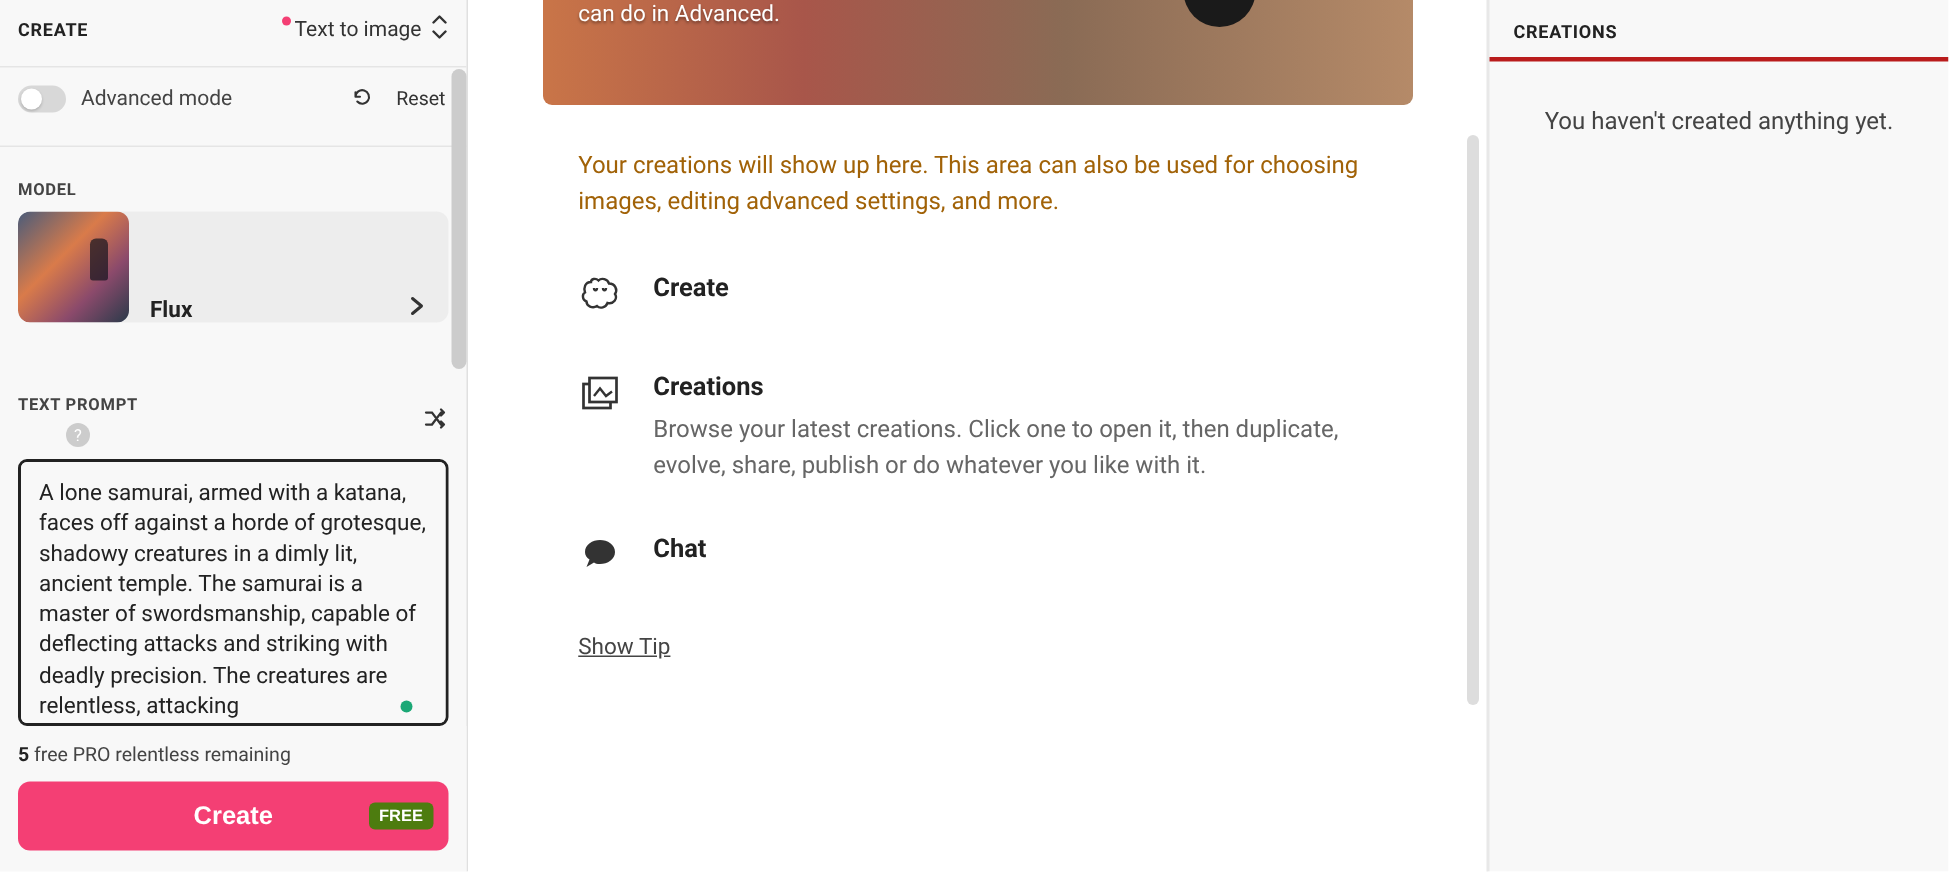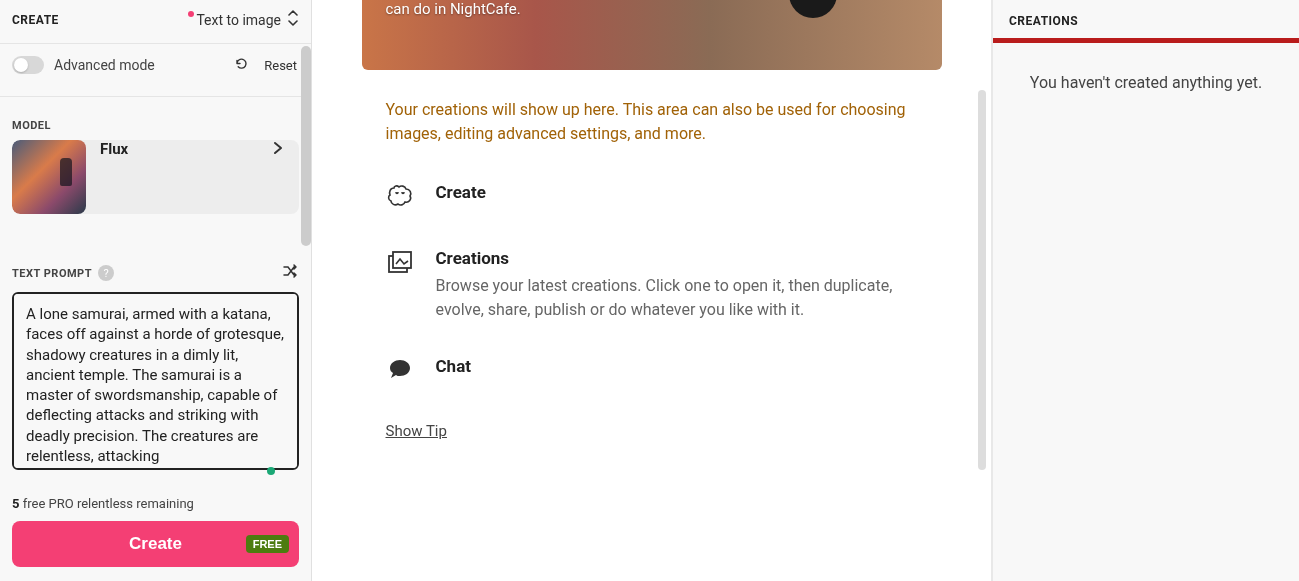--- a/index.html
+++ b/index.html
@@ -111,21 +111,21 @@
   font-weight: 700;
   letter-spacing: 0.5px;
   color: #444;
   padding: 22px 12px 8px 12px;
 }
 .model-card {
   margin: 0 12px;
   background: #ededed;
   border-radius: 8px;
   display: flex;
-  align-items: flex-start;
+  align-items: flex-end;
   cursor: pointer;
   overflow: hidden;
   height: 74px;
 }
 .model-thumb {
   width: 74px;
   height: 74px;
   border-radius: 8px;
   background: linear-gradient(135deg, #4a5c7a 0%, #d97b4a 40%, #8b4a6b 70%, #2a3a4a 100%);
   position: relative;
@@ -156,20 +156,21 @@
 .prompt-header {
   display: flex;
   align-items: center;
   justify-content: space-between;
   padding: 48px 12px 8px 12px;
 }
 .prompt-label-wrap {
   display: flex;
   align-items: center;
   gap: 6px;
+  flex-direction: column;
 }
 .prompt-label {
   font-size: 11px;
   font-weight: 700;
   letter-spacing: 0.5px;
   color: #444;
 }
 .help-icon {
   width: 16px;
   height: 16px;
@@ -354,21 +355,21 @@
 }
 .right-header {
   padding: 14px 16px 10px 16px;
   font-size: 12px;
   font-weight: 700;
   letter-spacing: 0.5px;
   color: #222;
 }
 .right-content {
   flex: 1;
-  border-top: 5px solid #b91c1c;
+  border-top: 3px solid #b91c1c;
   padding: 30px 16px;
   text-align: center;
   font-size: 16px;
   color: #444;
 }
 </style>
 </head>
 <body>
 
 <div class="left-panel">
@@ -438,21 +439,21 @@
     <button class="create-btn">
       <span>Create</span>
       <span class="free-badge">FREE</span>
     </button>
   </div>
 </div>
 
 <div class="middle-panel">
   <div class="middle-content">
     <div class="hero-banner">
-      <div class="hero-text">can do in NightCafe.</div>
+      <div class="hero-text">can do in Advanced.</div>
       <div class="hero-circle"></div>
     </div>
     <div class="intro-text">Your creations will show up here. This area can also be used for choosing images, editing advanced settings, and more.</div>
     <div class="feature-list">
 
       <div class="feature-item">
         <div class="feature-icon">
           <svg width="28" height="26" viewBox="0 0 28 26">
               <path d="M8 4 C4 4 3 8 4 11 C2 12 2 16 5 17 C5 20 9 22 12 20 C14 22 18 21 19 18 C23 19 26 15 24 12 C26 9 24 5 20 5 C19 2 15 1 13 3 C11 1 8 2 8 4 Z M10 8 C10 10 12 10 12 8 M16 8 C16 10 18 10 18 8" stroke="#333" stroke-width="1.6" fill="none"></path>
             </svg>

